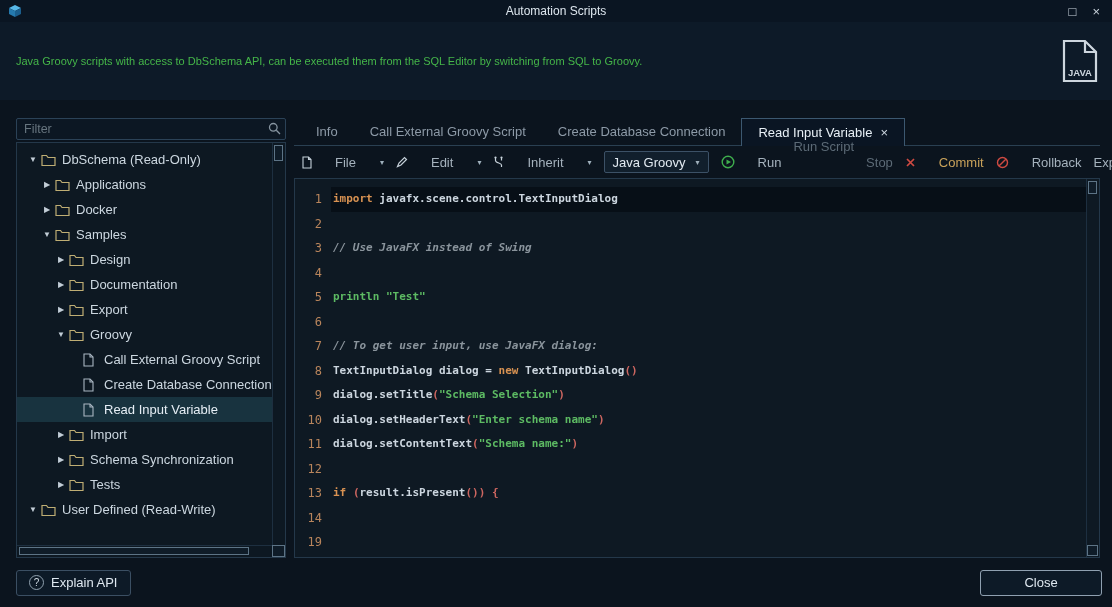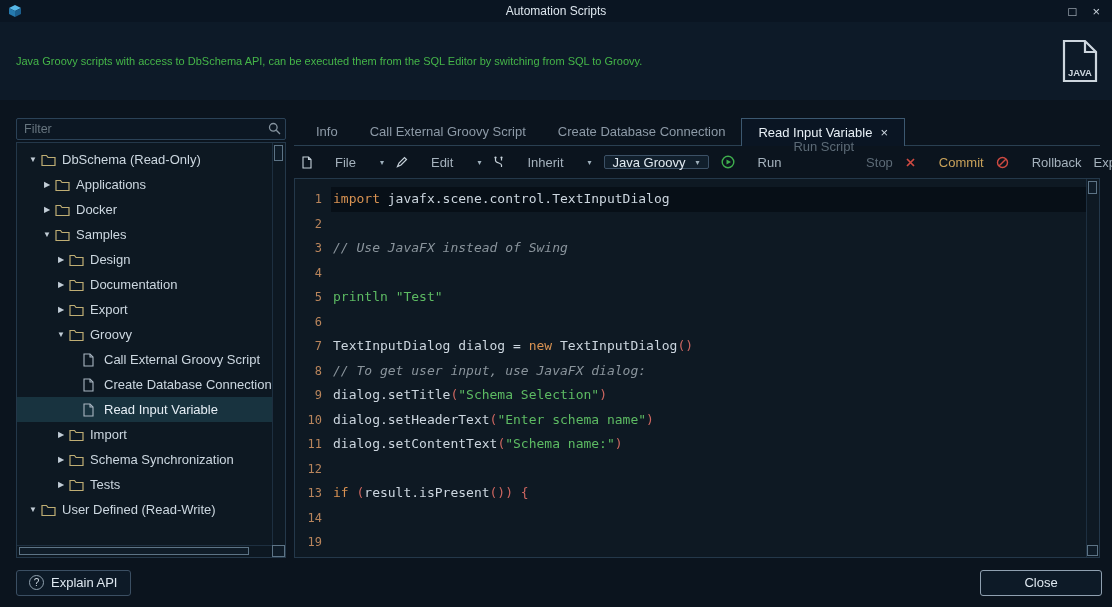--- a/index.html
+++ b/index.html
@@ -61,33 +61,33 @@
   .tab-close{margin-left:8px;color:#cfd9e2;font-size:13px;}
 
   
   .toolbar{height:32px;display:flex;align-items:center;gap:12px;padding:0 8px;
     font-size:13px;color:#a5b2bd;white-space:nowrap;}
   .tb-item{display:flex;align-items:center;gap:23px;cursor:default;}
   .tb-item.disabled{color:#5c6a76;flex-direction:column;}
   .tb-ic{line-height:0;display:inline-flex;}
   .caret{font-size:8px;color:#9fb0bc;margin-left:1px;}
   .tb-item.disabled .caret{color:#5c6a76;}
-  .combo{display:flex;align-items:center;gap:9px;height:14px;padding:0 8px;border:1px solid #3c5166;
+  .combo{display:flex;align-items:center;gap:9px;height:22px;padding:0 8px;border:1px solid #3c5166;
     background:#111f2c;color:#e2ebf2;border-radius:2px;cursor:default;}
   .commit-label{color:#c9a25a;}
   .overflow{margin-left:auto;color:#9fb0bc;font-size:14px;cursor:default;}
 
   
   .editor{flex:1;position:relative;border:1px solid #24384a;background:#0e1923;overflow:hidden;
     font-family:"DejaVu Sans Mono",monospace;}
   .gutter{position:absolute;left:0;top:8px;width:36px;}
   .gut-num{height:24.5px;line-height:24.5px;text-align:right;padding-right:9px;font-size:12px;
     color:var(--line_number,#b9855c);}
   .code{position:absolute;left:36px;right:13px;top:8px;}
-  .code-line{height:24.5px;line-height:24.5px;font-size:13px;white-space:pre;padding-left:2px;}
+  .code-line{height:24.5px;line-height:24.5px;font-size:11px;white-space:pre;padding-left:2px;font-weight:bold;}
   .code-line.active{background:#070f17;}
   .tk-k{color:var(--keyword,#d89252);}
   .tk-s{color:var(--string,#5dbb63);}
   .tk-g{color:var(--string,#5dbb63);}
   .tk-c{color:var(--comment,#8a949c);font-style:italic;}
   .tk-b{color:var(--bracket,#cd6660);}
   .tk-p{color:var(--plain,#ccd6df);}
   .ed-vscroll{position:absolute;top:0;right:0;width:13px;bottom:0;border-left:1px solid #1d2f40;}
   .ed-vscroll .thumb{position:absolute;top:2px;left:1px;width:9px;height:13px;
     border:1px solid #5d7486;background:#0f1c28;}
@@ -419,22 +419,22 @@
             <div class="gut-num">14</div>
             <div class="gut-num">19</div>
           </div>
         <div class="code" id="code">
             <div class="code-line active"><span class="tk-k">import</span><span class="tk-p"> javafx.scene.control.TextInputDialog</span></div>
             <div class="code-line"></div>
             <div class="code-line"><span class="tk-c">// Use JavaFX instead of Swing</span></div>
             <div class="code-line"></div>
             <div class="code-line"><span class="tk-g">println</span><span class="tk-p"> </span><span class="tk-s">"Test"</span></div>
             <div class="code-line"></div>
+            <div class="code-line"><span class="tk-c">// To get user input, use JavaFX dialog:</span></div>
             <div class="code-line"><span class="tk-p">TextInputDialog dialog = </span><span class="tk-k">new</span><span class="tk-p"> TextInputDialog</span><span class="tk-b">()</span></div>
-            <div class="code-line"><span class="tk-c">// To get user input, use JavaFX dialog:</span></div>
             <div class="code-line"><span class="tk-p">dialog.setTitle</span><span class="tk-b">(</span><span class="tk-s">"Schema Selection"</span><span class="tk-b">)</span></div>
             <div class="code-line"><span class="tk-p">dialog.setHeaderText</span><span class="tk-b">(</span><span class="tk-s">"Enter schema name"</span><span class="tk-b">)</span></div>
             <div class="code-line"><span class="tk-p">dialog.setContentText</span><span class="tk-b">(</span><span class="tk-s">"Schema name:"</span><span class="tk-b">)</span></div>
             <div class="code-line"></div>
             <div class="code-line"><span class="tk-k">if</span><span class="tk-p"> </span><span class="tk-b">(</span><span class="tk-p">result.isPresent</span><span class="tk-b">())</span><span class="tk-p"> </span><span class="tk-b">{</span></div>
           </div>
         <div class="ed-vscroll">
           <div class="thumb"></div>
         </div>
         <div class="ed-grip"></div>

